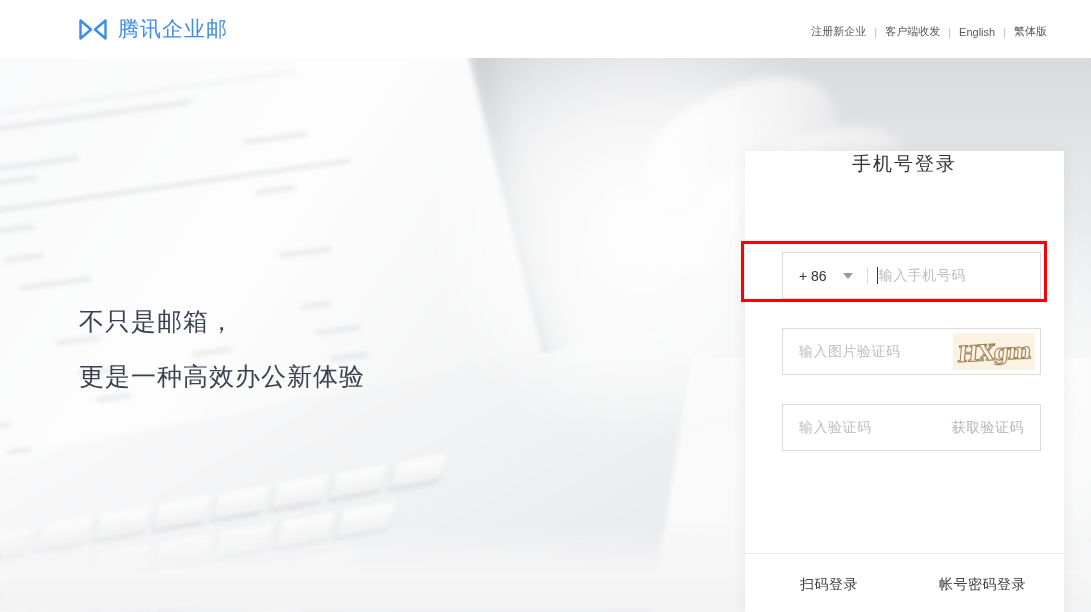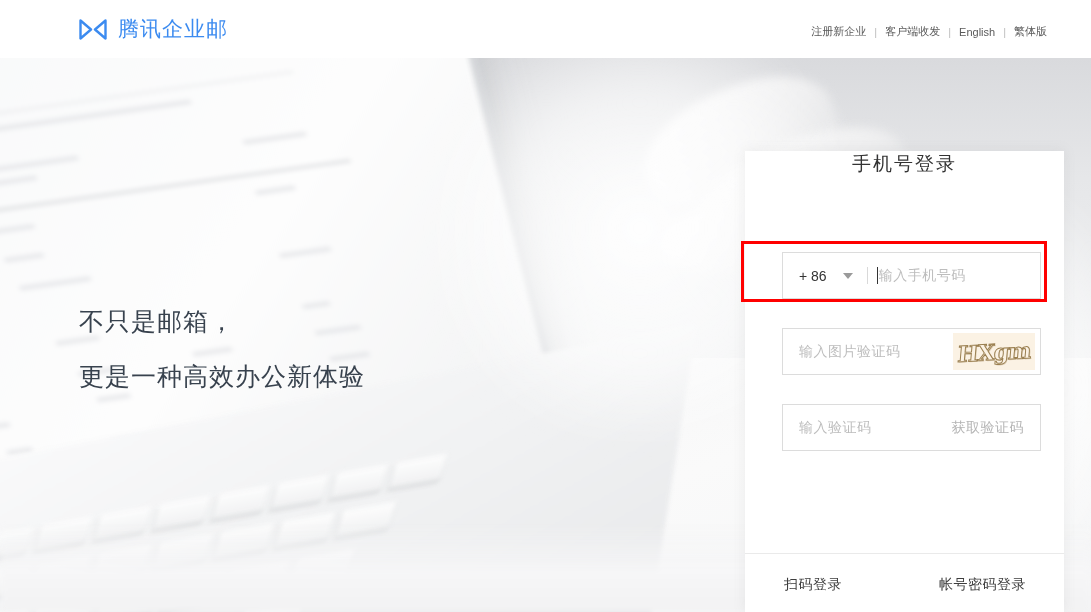--- a/index.html
+++ b/index.html
@@ -310,21 +310,21 @@
     display: flex;
     align-items: center;
   }
   .card-footer a {
     font-size: 14px;
     color: #3d3d3d;
     text-decoration: none;
     cursor: pointer;
     letter-spacing: .5px;
   }
-  .foot-left  { position: absolute; left: 39px;  top: 22px; }
+  .foot-left  { position: absolute; left: 55px;  top: 22px; }
   .foot-right { position: absolute; right: 38px; top: 22px; }
 
   
   .highlight-box {
     position: absolute;
     left: 741px;
     top: 241px;
     width: 306px;
     height: 61px;
     border: 3px solid #FF0000;

